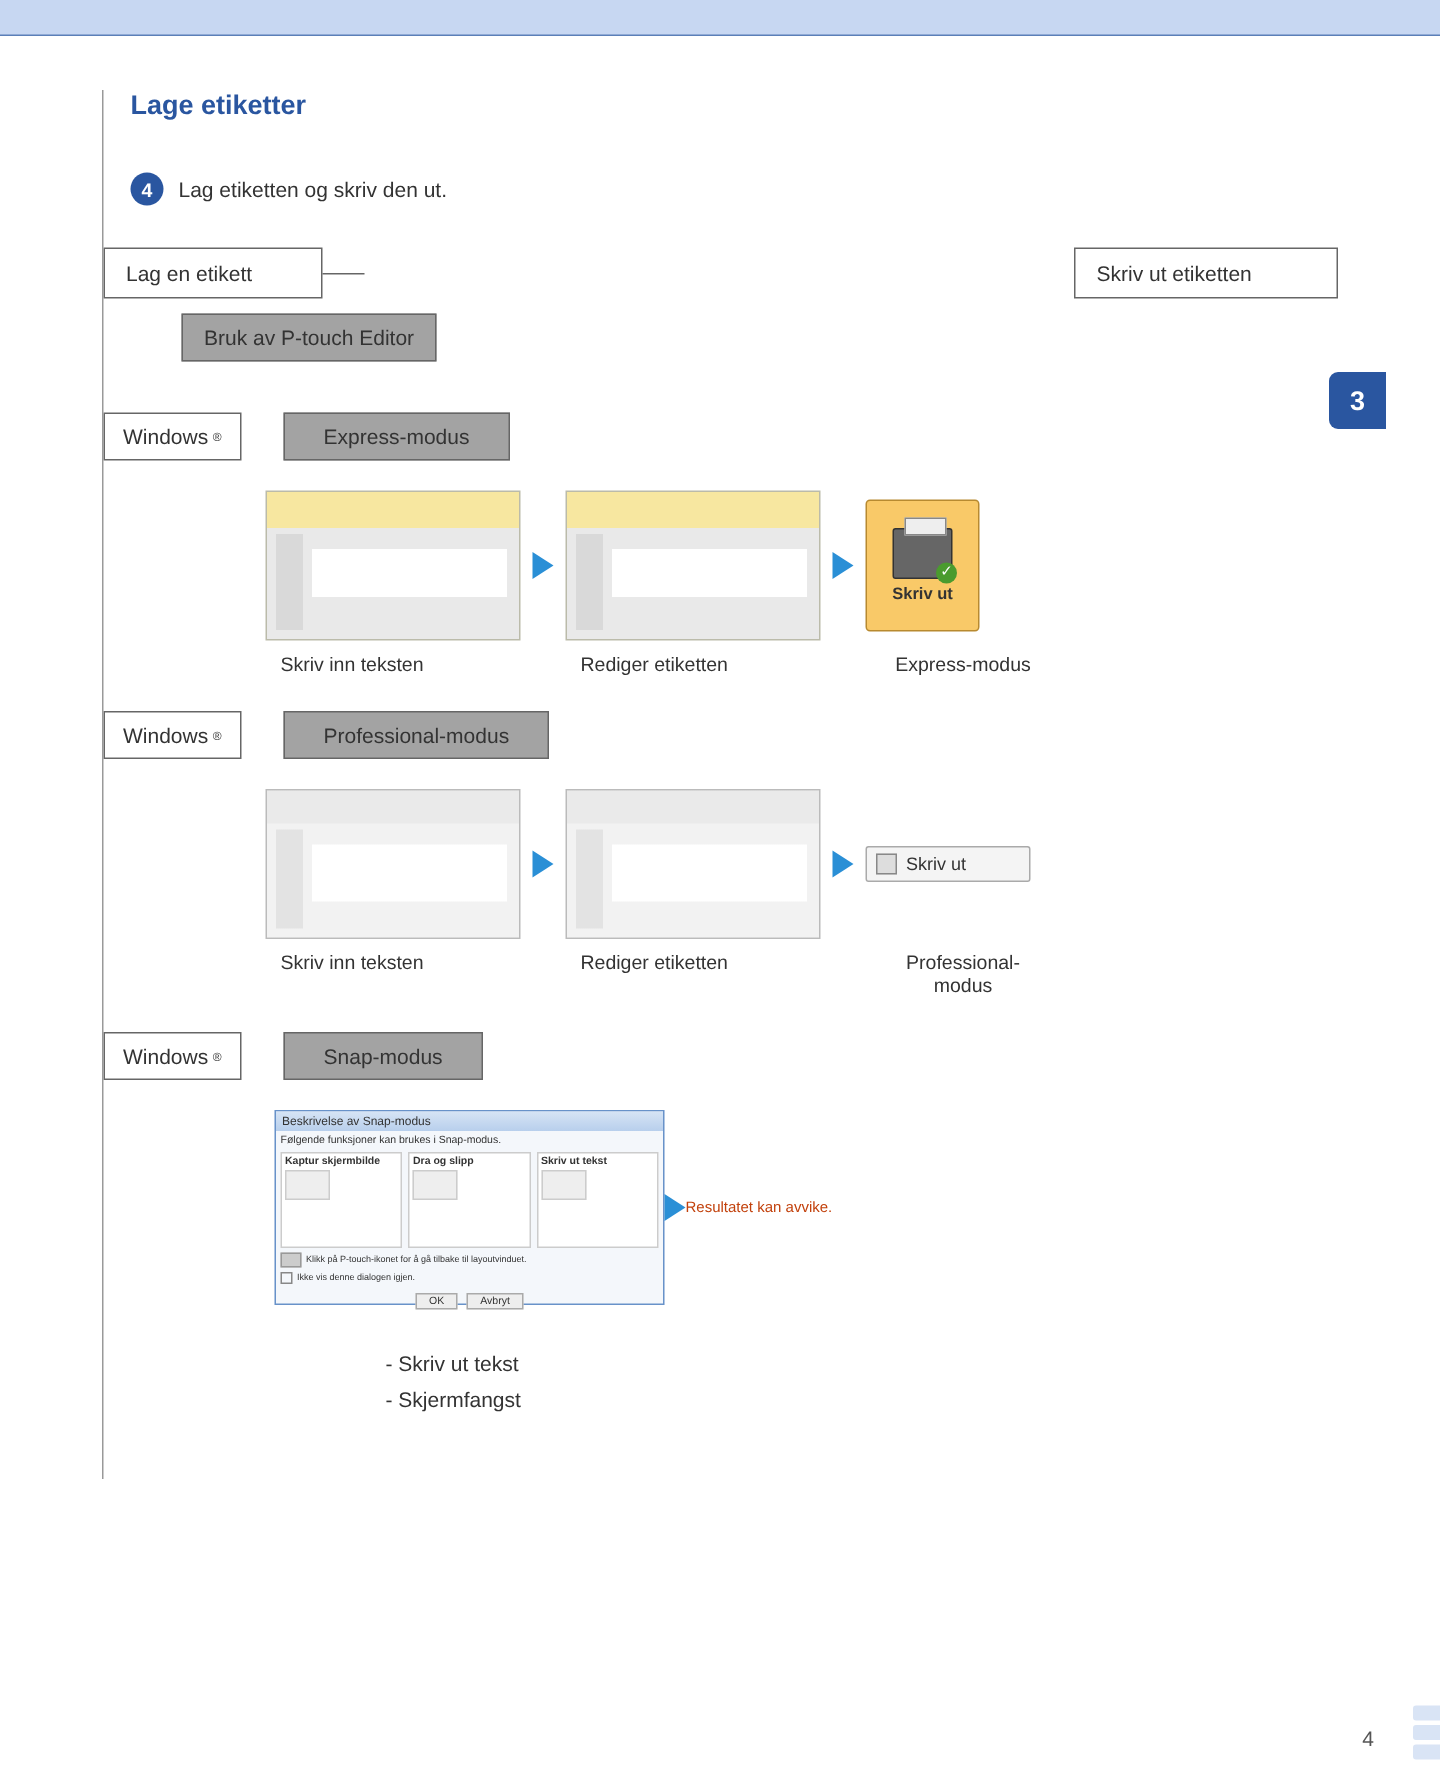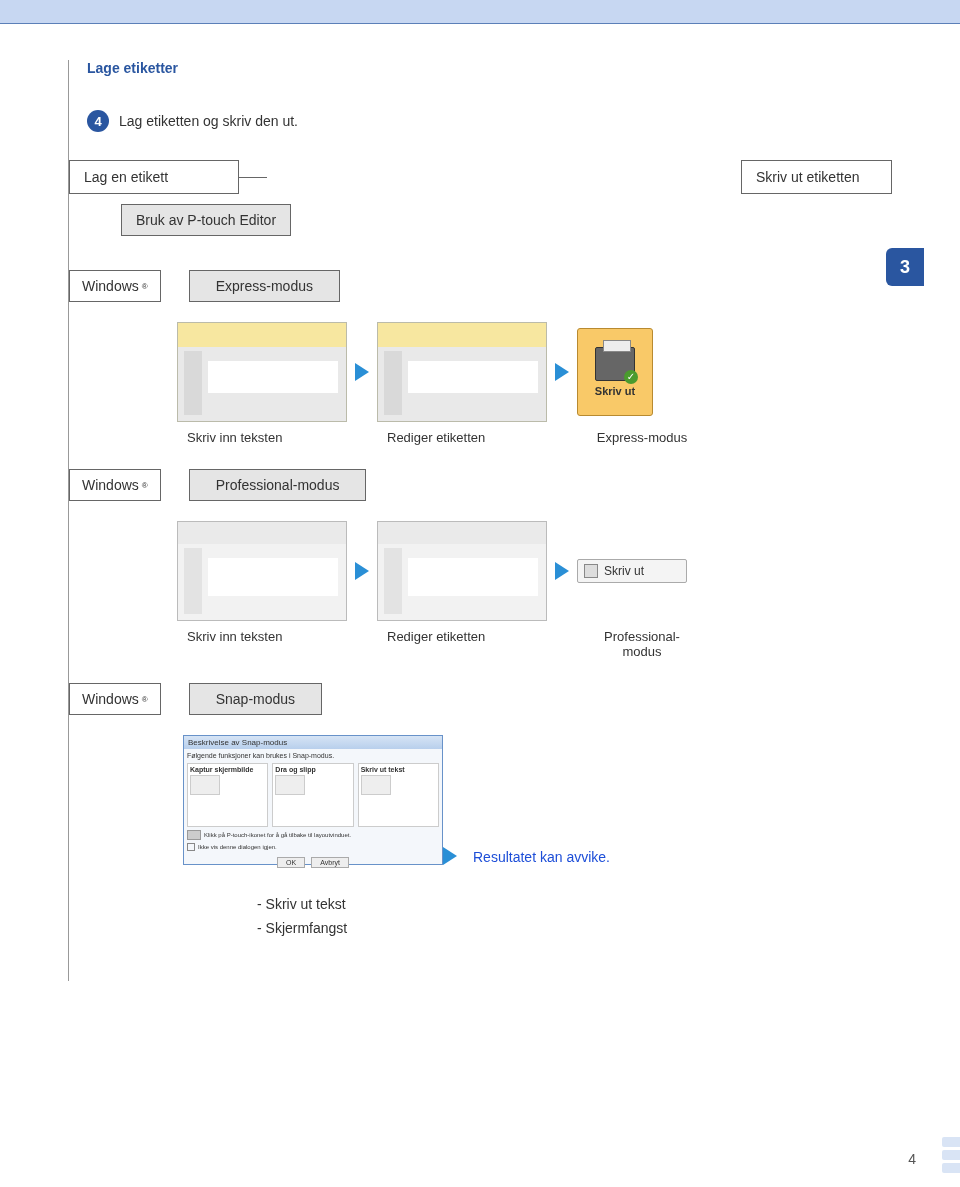--- a/index.html
+++ b/index.html
@@ -23,21 +23,21 @@
     position: absolute;
     left: 68px;
     top: 60px;
     width: 824px;
     border-left: 1px solid #999;
     padding-left: 18px;
     padding-bottom: 40px;
   }
   .section-title {
     color: #2a56a0;
-    font-size: 14px;
+    font-size: 18px;
     font-weight: bold;
     margin-bottom: 34px;
   }
   .step-row {
     display: flex;
     align-items: center;
     gap: 10px;
     margin-bottom: 28px;
   }
   .step-circle {
@@ -57,38 +57,38 @@
     padding: 8px 14px;
     font-size: 14px;
     background: #fff;
   }
   .twobox-row {
     display: flex;
     position: relative;
     margin-bottom: 10px;
     margin-left: -18px;
   }
-  .twobox-row .box.left { width: 170px; }
+  .twobox-row .box.left { width: 146px; }
   .twobox-row .spacer { flex: 1; }
-  .twobox-row .box.right { width: 151px; }
+  .twobox-row .box.right { width: 176px; }
   .connector-h {
     height: 1px;
     background: #666;
   }
   .indent-row {
     display: flex;
     margin-left: 6px;
     margin-top: 2px;
   }
   .indent-box {
     border: 1px solid #666;
     padding: 7px 14px;
     font-size: 14px;
     margin-left: 28px;
-    background: #e5e5e5;
+    background: #a3a3a3;
   }
   .chapter-tab {
     position: absolute;
     right: -32px;
     top: 188px;
     width: 38px; height: 38px;
     background: #2a56a0;
     color: #fff;
     font-size: 18px;
     font-weight: bold;
@@ -248,26 +248,26 @@
     overflow: hidden;
   }
   .dialog .panel b { font-size: 7px; }
   .dialog .mini { width: 30px; height: 20px; background: #eee; border: 1px solid #ccc; }
   .dialog .btns { display: flex; justify-content: center; gap: 6px; margin-top: 6px; }
   .dialog .btn { border: 1px solid #aaa; background: #eee; font-size: 7px; padding: 1px 8px; }
   .dialog .hint { font-size: 6px; margin-top: 3px; display:flex; gap:3px; align-items:center;}
   .dialog .hinticon { width:14px; height:10px; background:#ccc; border:1px solid #999; }
   .result-row {
     display: flex;
-    align-items: flex-end;
+    align-items: center;
     gap: 0;
     margin-top: 20px;
     margin-left: 96px;
   }
-  .result-text { font-size: 14px; color: #1d4ed8; margin-left: 16px; }
+  .result-text { font-size: 10px; color: #c2410c; }
   .bullets {
     margin-top: 28px;
     margin-left: 170px;
     font-size: 14px;
     line-height: 1.7;
   }
   .page-num {
     position: absolute;
     right: 44px;
     bottom: 20px;

